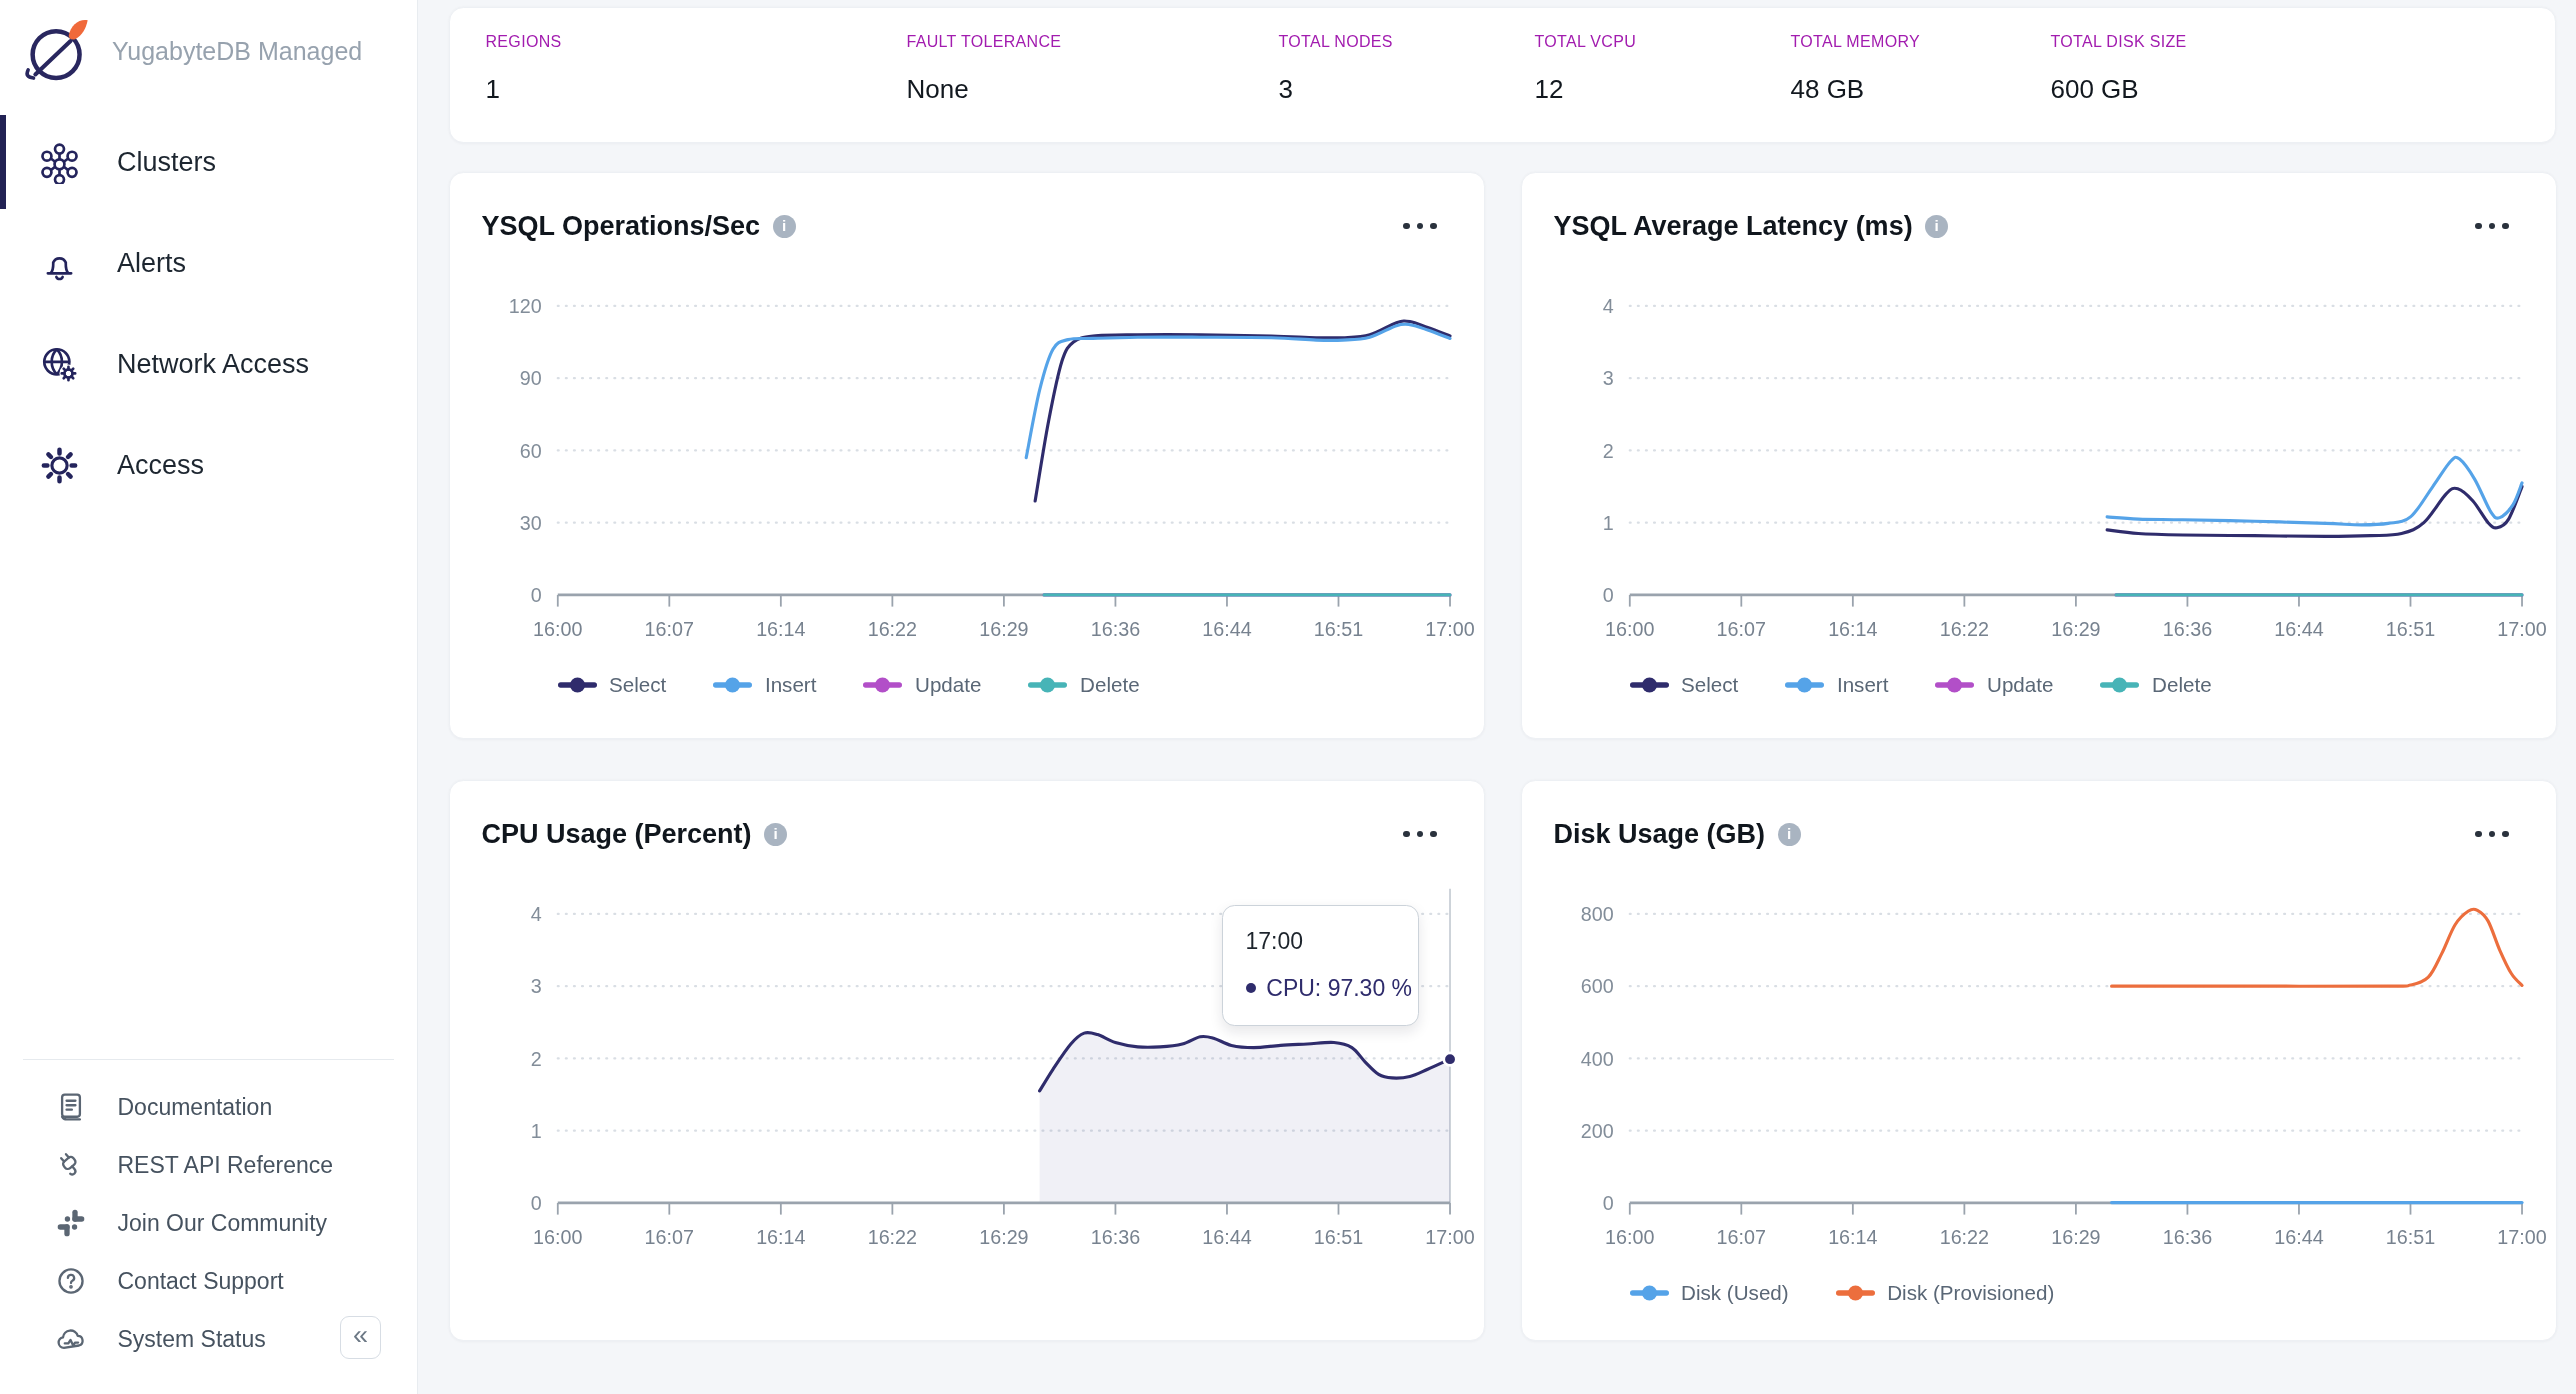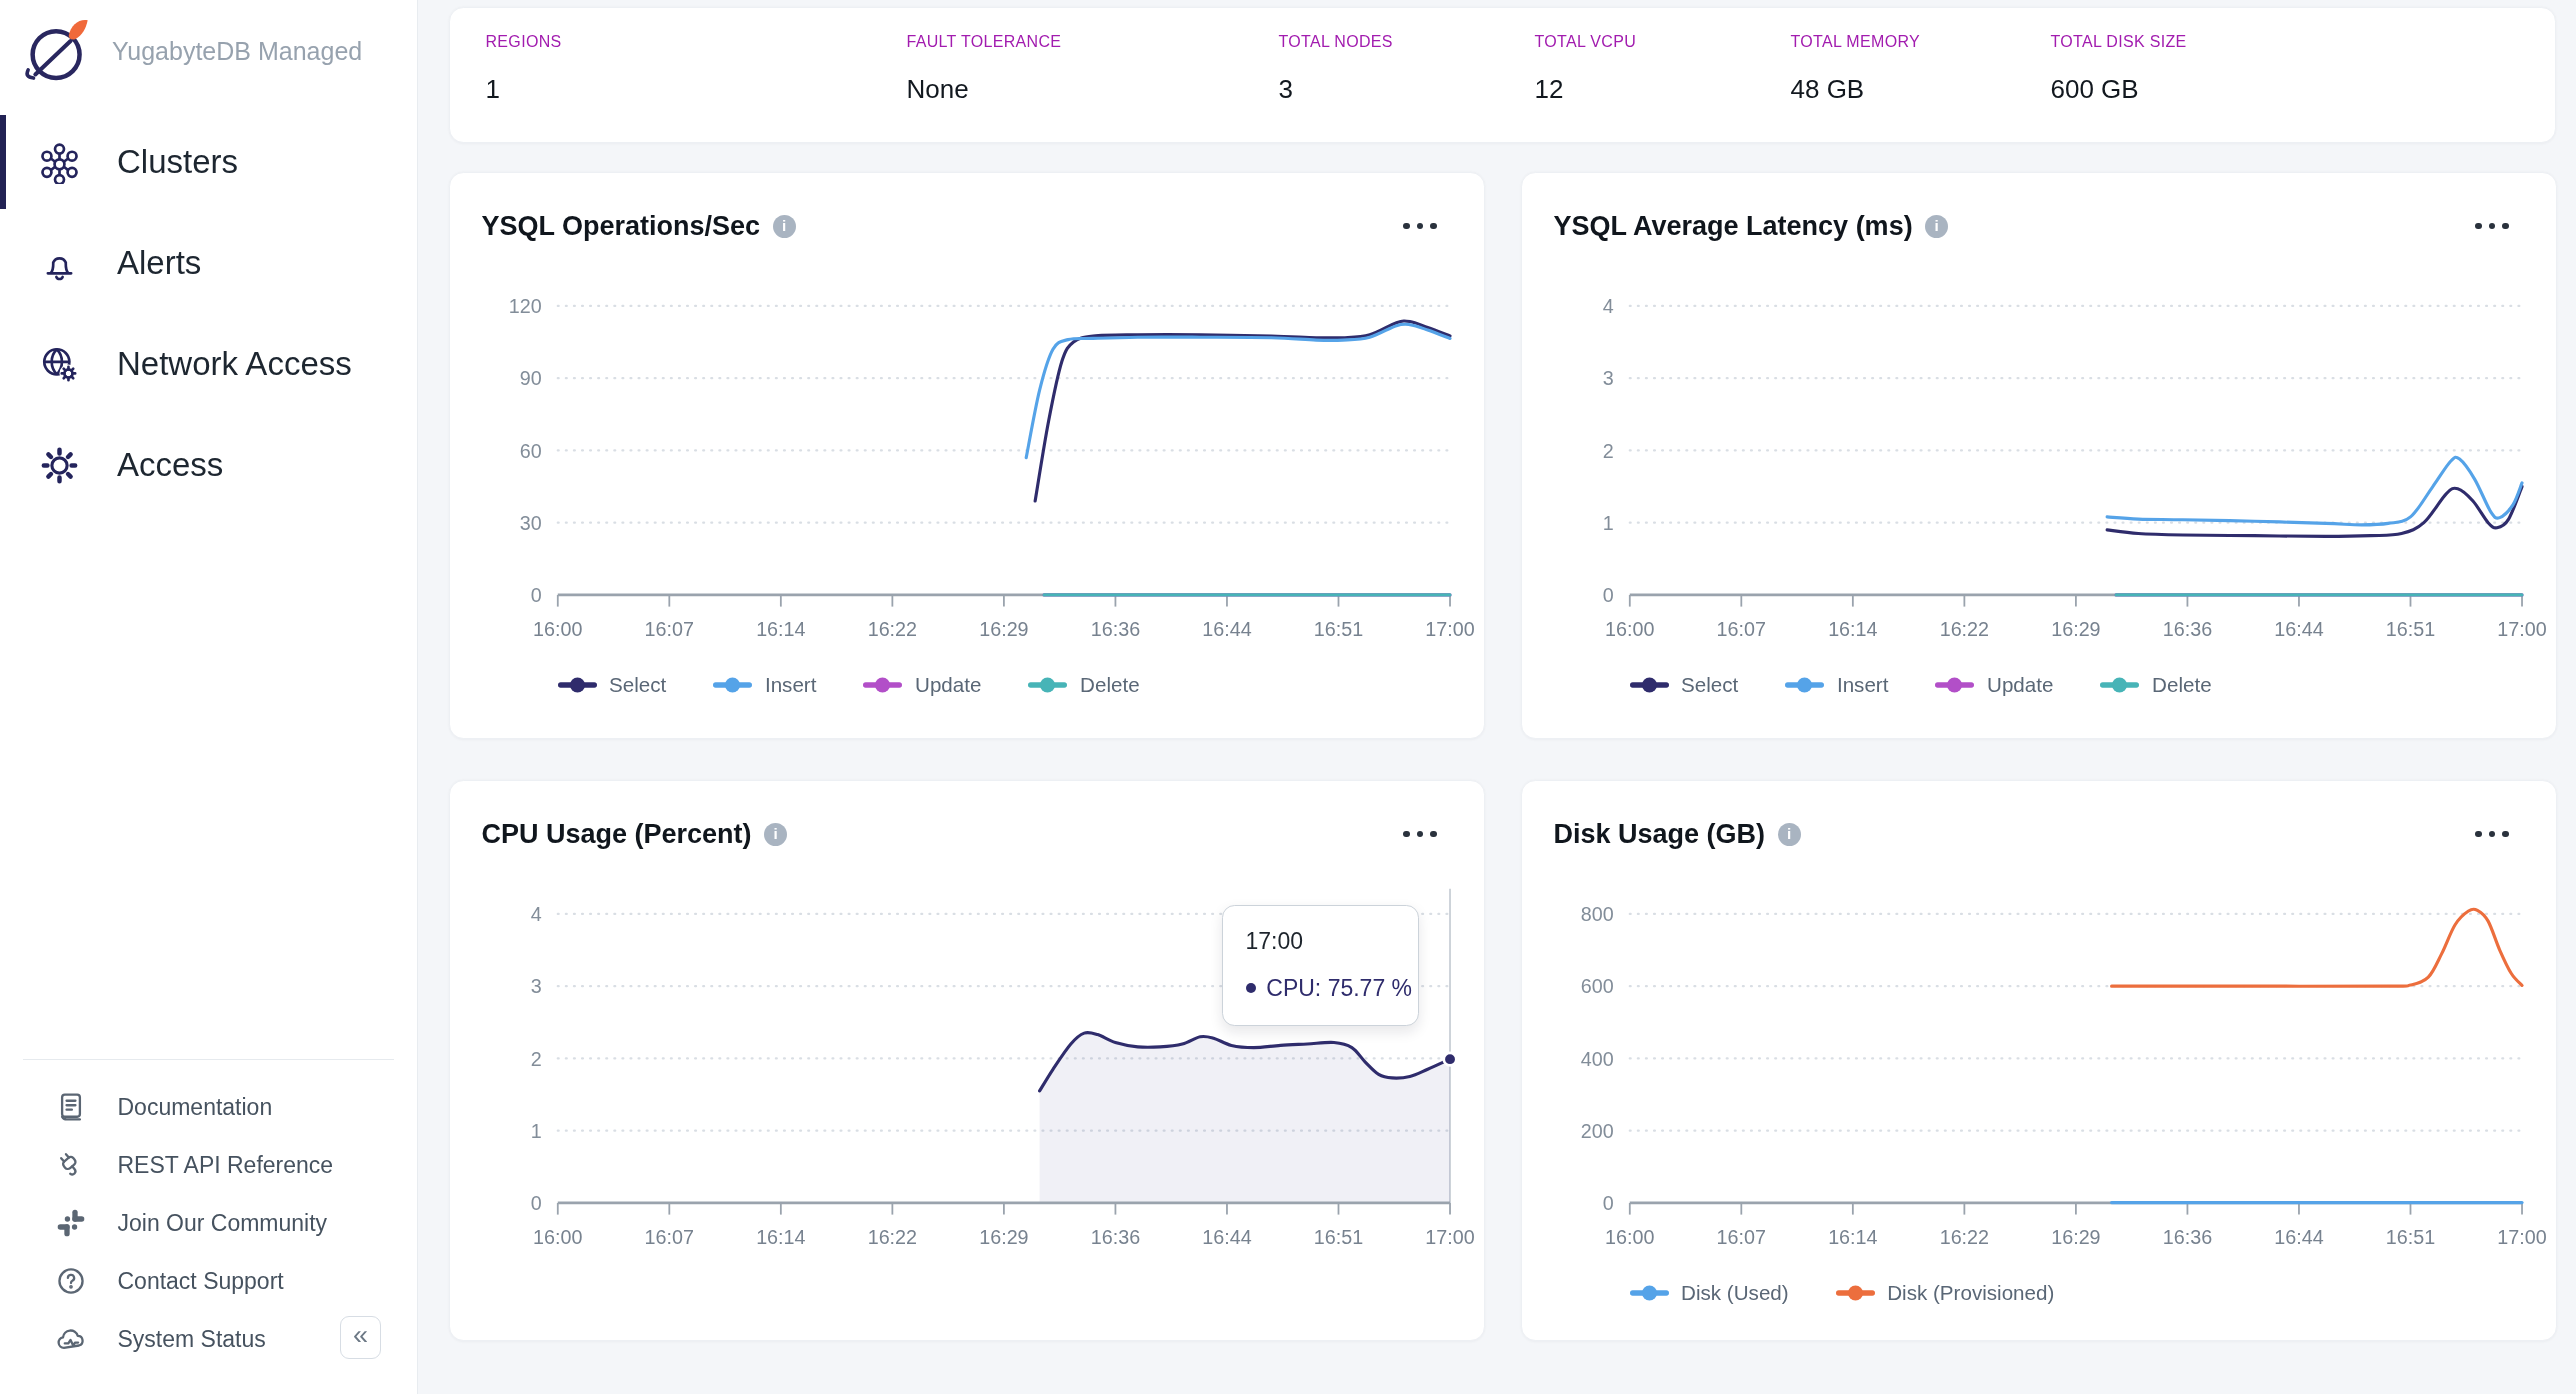--- a/index.html
+++ b/index.html
@@ -5,21 +5,21 @@
   * { margin:0; padding:0; box-sizing:border-box; }
   html,body { width:2576px; height:1395px; overflow:hidden; font-family:"Liberation Sans", sans-serif; background:#f4f6f9; }
 
   
   .sidebar { position:absolute; left:0; top:0; width:418px; height:1395px; background:#ffffff; border-right:1.8px solid #e8ecf0; }
   .brand-row { display:flex; align-items:center; gap:18px; padding:14.4px 18px 9px 20px; }
   .brand-text { font-size:25px; color:#97a2ae; }
   .nav { margin-top:14.4px; }
   .nav-item { position:relative; height:101px; display:flex; align-items:center; gap:36px; padding-left:38px; cursor:pointer; }
   .nav-item.active::before { content:""; position:absolute; left:0; top:3.6px; bottom:3.6px; width:6.3px; background:#222254; }
-  .nav-label { font-size:33px; color:#1d2630; }
+  .nav-label { font-size:27px; color:#1d2630; }
   .icon-48 { width:43px; height:43px; flex:0 0 43px; }
   .side-footer { position:absolute; left:0; right:0; bottom:0; padding-bottom:27px; }
   .side-divider { border-top:1.8px solid #e6eaee; margin:0 23px 18px 23px; }
   .foot-item { height:58px; display:flex; align-items:center; gap:30.5px; padding-left:55px; cursor:pointer; }
   .foot-label { font-size:23px; color:#46525f; }
   .icon-36 { width:32px; height:32px; flex:0 0 32px; }
   .collapse-btn { position:absolute; right:36px; bottom:36px; width:41px; height:43px; background:#fff; border:1.8px solid #d7dde4; border-radius:9px; display:flex; align-items:center; justify-content:center; color:#6c7885; font-size:27px; cursor:pointer; }
   .collapse-btn::before { content:"\00AB"; position:relative; top:-1.8px; }
 
   
@@ -387,21 +387,21 @@
             <text x="989.75" y="408" text-anchor="middle" font-size="22" fill="#77828f">16:51</text>
             <line x1="1114" y1="362" x2="1114" y2="375" stroke="#9aa3ad" stroke-width="2"></line>
             <text x="1114" y="408" text-anchor="middle" font-size="22" fill="#77828f">17:00</text>
             <path d="M 656.76 237.225 C 659.245 233.2 665.8716666666668 221.79583333333332 671.6700000000001 213.075 C 677.4683333333334 204.35416666666666 685.7516666666667 191.60833333333332 691.55 184.89999999999998 C 697.3483333333332 178.19166666666663 701.4899999999999 174.56916666666666 706.4599999999999 172.825 C 711.43 171.08083333333332 715.5716666666667 172.69083333333333 721.37 174.435 C 727.1683333333333 176.17916666666667 733.795 181.00916666666666 741.25 183.29 C 748.705 185.57083333333333 757.8166666666667 187.31499999999997 766.1 188.11999999999998 C 774.3833333333333 188.92499999999998 782.6666666666667 188.65666666666664 790.95 188.11999999999998 C 799.2333333333333 187.58333333333331 808.345 186.7783333333333 815.8 184.89999999999998 C 823.2549999999999 183.02166666666665 829.8816666666667 177.92333333333335 835.68 176.85000000000002 C 841.4783333333332 175.7766666666667 844.7916666666667 176.85000000000002 850.59 178.46 C 856.3883333333333 180.07 863.015 184.76583333333332 870.47 186.51 C 877.9250000000001 188.25416666666666 886.2083333333334 188.925 895.32 188.925 C 904.4316666666667 188.925 915.2000000000002 187.18083333333334 925.1400000000001 186.51 C 935.08 185.83916666666664 945.02 185.43666666666664 954.9599999999999 184.89999999999998 C 964.8999999999999 184.36333333333332 976.4966666666667 182.61916666666664 984.78 183.29 C 993.0633333333333 183.96083333333334 998.8616666666667 185.3025 1004.66 188.925 C 1010.4583333333333 192.5475 1014.6 200.06083333333333 1019.57 205.025 C 1024.54 209.98916666666668 1029.51 215.75833333333333 1034.48 218.71 C 1039.45 221.6616666666667 1043.5916666666667 222.3325 1049.39 222.735 C 1055.1883333333335 223.13750000000002 1062.6433333333334 222.735 1069.27 221.125 C 1075.8966666666665 219.515 1081.6950000000002 216.295 1089.15 213.075 C 1096.605 209.855 1109.8583333333333 203.68333333333334 1114 201.805" fill="none" stroke="#2f2c6c" stroke-width="3.5" stroke-linecap="round" stroke-linejoin="round"></path>
             <circle cx="1114" cy="201.805" r="7" fill="#2f2c6c" stroke="#ffffff" stroke-width="3"></circle>
           </svg></div>
       <div class="tooltip">
         <div class="tt-time">17:00</div>
         <div class="tt-row">
           <span class="tt-dot"></span>
-          <span class="tt-label">CPU: 75.77 %</span>
+          <span class="tt-label">CPU: 97.30 %</span>
         </div>
       </div>
     </div>
 
     <div class="card row2">
       <div class="card-head">
         <span class="card-title">Disk Usage (GB)</span>
         <span class="info-icon"></span>
       </div>
       <div class="menu-dots">

